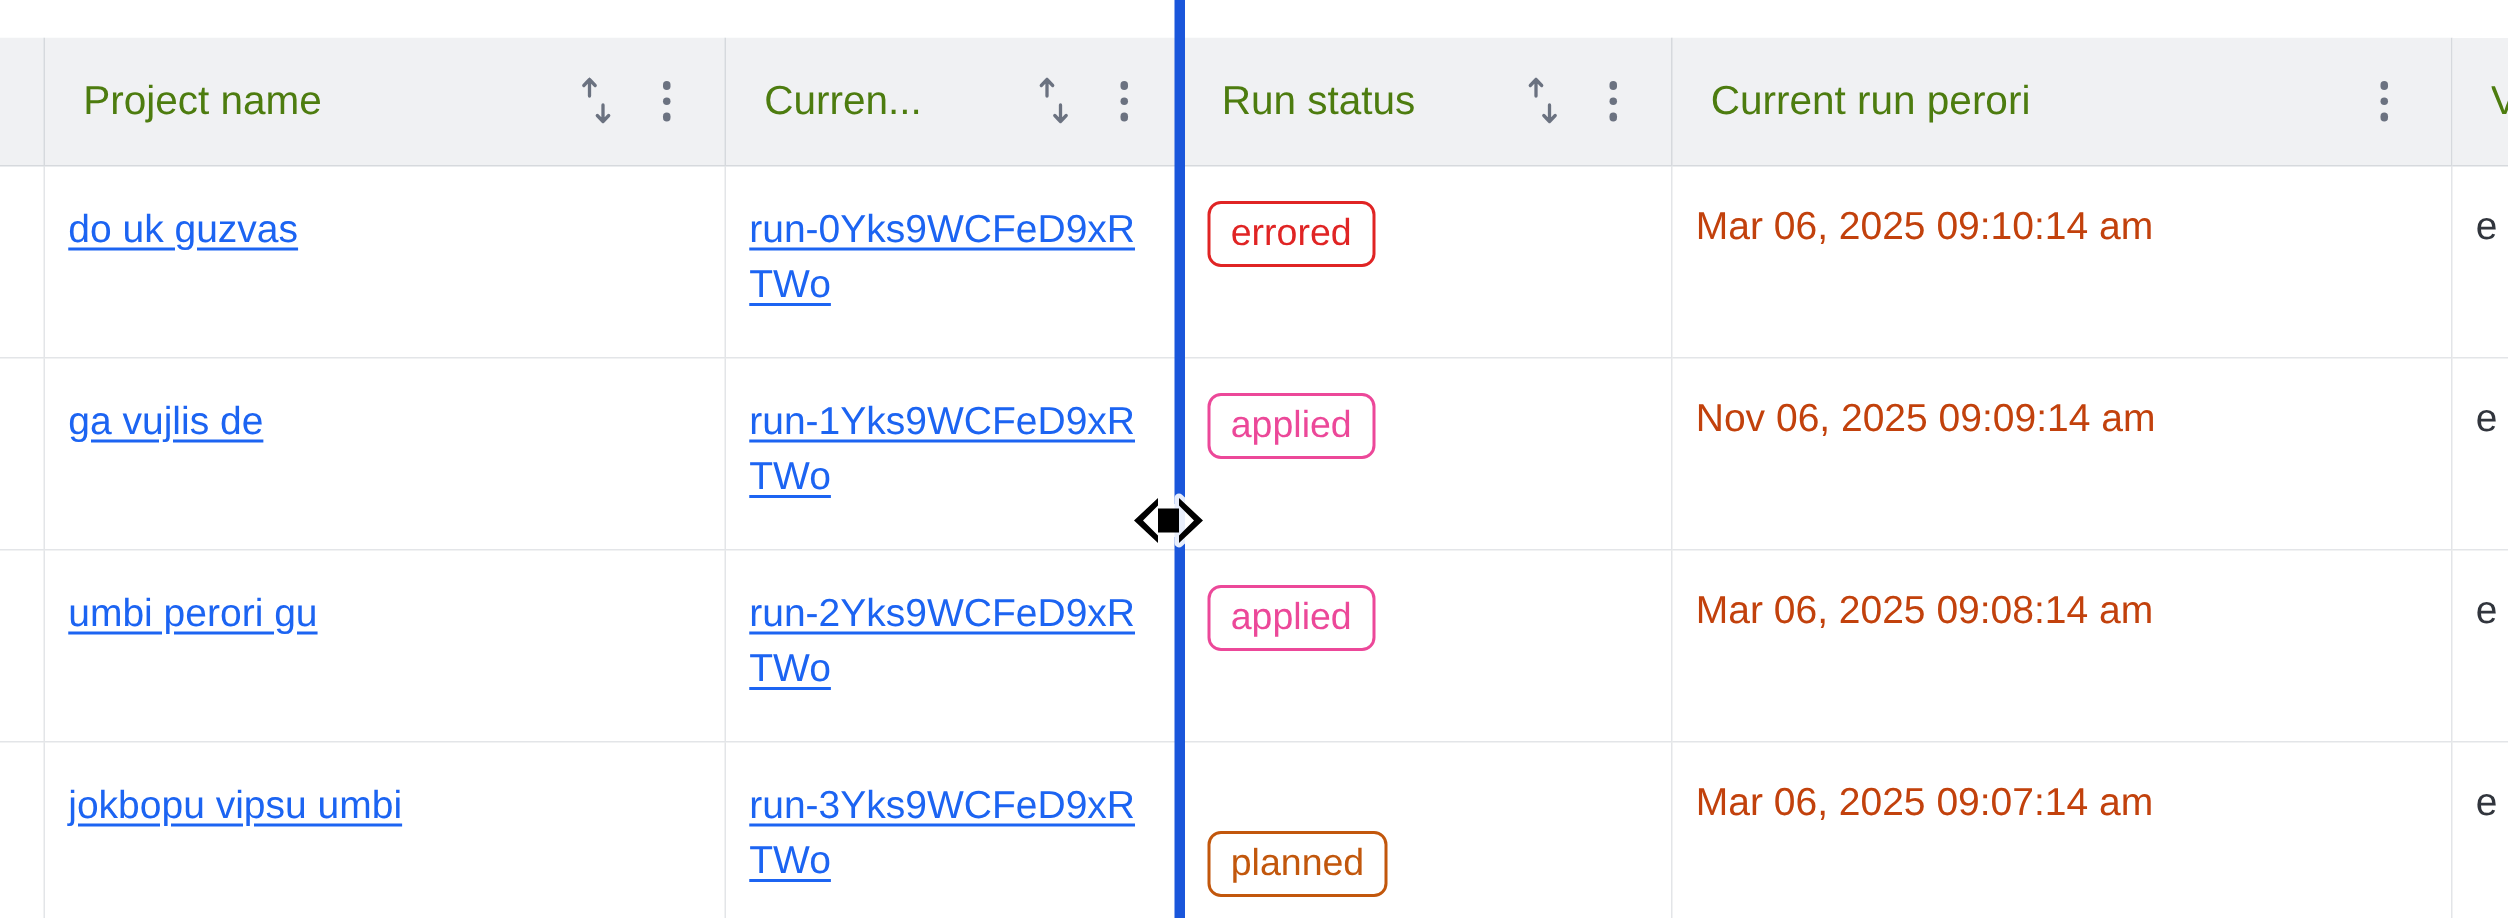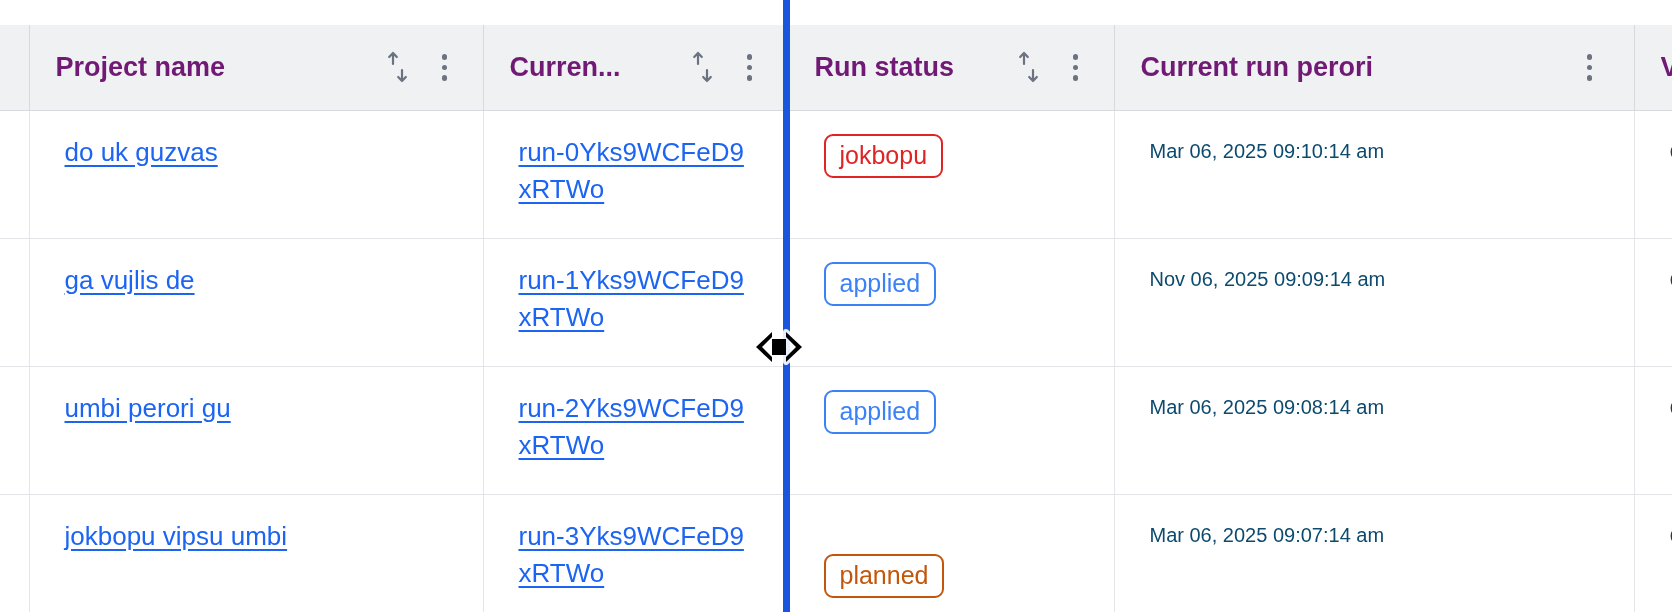--- a/index.html
+++ b/index.html
@@ -45,23 +45,23 @@
 
   
   thead th {
     background: #f0f1f3;
     border-bottom: 1px solid #d6d9dd;
     border-right: 1px solid #d6d9dd;
     height: 85px;
     padding: 0 0 0 26px;
     text-align: center;
     vertical-align: middle;
-    font-weight: 700;
+    font-weight: 400;
     font-size: 27px;
-    color: #701a75;
+    color: #4d7c0f;
     white-space: nowrap;
   }
   thead th.select-col { padding: 0; border-right: 1px solid #d6d9dd; }
   thead th.vcs-col { padding-left: 26px; overflow: hidden; }
 
   .th-inner {
     display: flex;
     align-items: center;
     width: 100%;
     height: 100%;
@@ -107,21 +107,21 @@
     height: 5.5px;
     border-radius: 50%;
     background: #6b7280;
   }
 
   
   tbody td {
     height: 128px;
     border-bottom: 1px solid #e3e5e8;
     border-right: 1px solid #e3e5e8;
-    padding: 0 35px;
+    padding: 0 16px;
     vertical-align: top;
     font-size: 26px;
     color: #31353d;
     background: #ffffff;
   }
   tbody td.select-col { padding: 0; }
   tbody td.cell-top-pad { padding-top: 23px; }
   tbody td.vcs-col { overflow: hidden; white-space: nowrap; }
 
   a.cell-link {
@@ -130,22 +130,22 @@
     text-underline-offset: 4px;
     font-size: 26px;
     line-height: 37px;
     word-break: break-all;
     display: inline;
     cursor: pointer;
   }
   a.cell-link.nowrapish { word-break: normal; }
 
   .date-text {
-    font-size: 20px;
-    color: #0c4a6e;
+    font-size: 26px;
+    color: #c2410c;
     white-space: nowrap;
     line-height: 32px;
     text-align: right;
   }
   .vcs-text {
     font-size: 26px;
     color: #31353d;
     line-height: 32px;
   }
 
@@ -154,21 +154,21 @@
     display: inline-block;
     border-radius: 9px;
     border: 2px solid currentColor;
     padding: 5px 14px 7px 14px;
     font-size: 25px;
     line-height: 28px;
     background: #ffffff;
     white-space: nowrap;
   }
   .badge.errored  { color: #e02424; }
-  .badge.applied  { color: #3b82f6; }
+  .badge.applied  { color: #ec4899; }
   .badge.planned  { color: #c2570c; margin-top: 36px; }
 
   
   .resize-line {
     position: absolute;
     top: 0;
     left: 783px;
     width: 7px;
     height: 612px;
     background: #1a56db;
@@ -294,21 +294,21 @@
 
         <tr>
           <td class="select-col"></td>
           <td class="cell-top-pad">
             <a class="cell-link nowrapish">do uk guzvas</a>
           </td>
           <td class="cell-top-pad">
             <a class="cell-link">run-0Yks9WCFeD9xRTWo</a>
           </td>
           <td class="cell-top-pad">
-            <span class="badge errored">jokbopu</span>
+            <span class="badge errored">errored</span>
           </td>
           <td class="cell-top-pad">
             <span class="date-text">Mar 06, 2025 09:10:14 am</span>
           </td>
           <td class="cell-top-pad vcs-col">
             <span class="vcs-text">e</span>
           </td>
         </tr>
 
         <tr>

